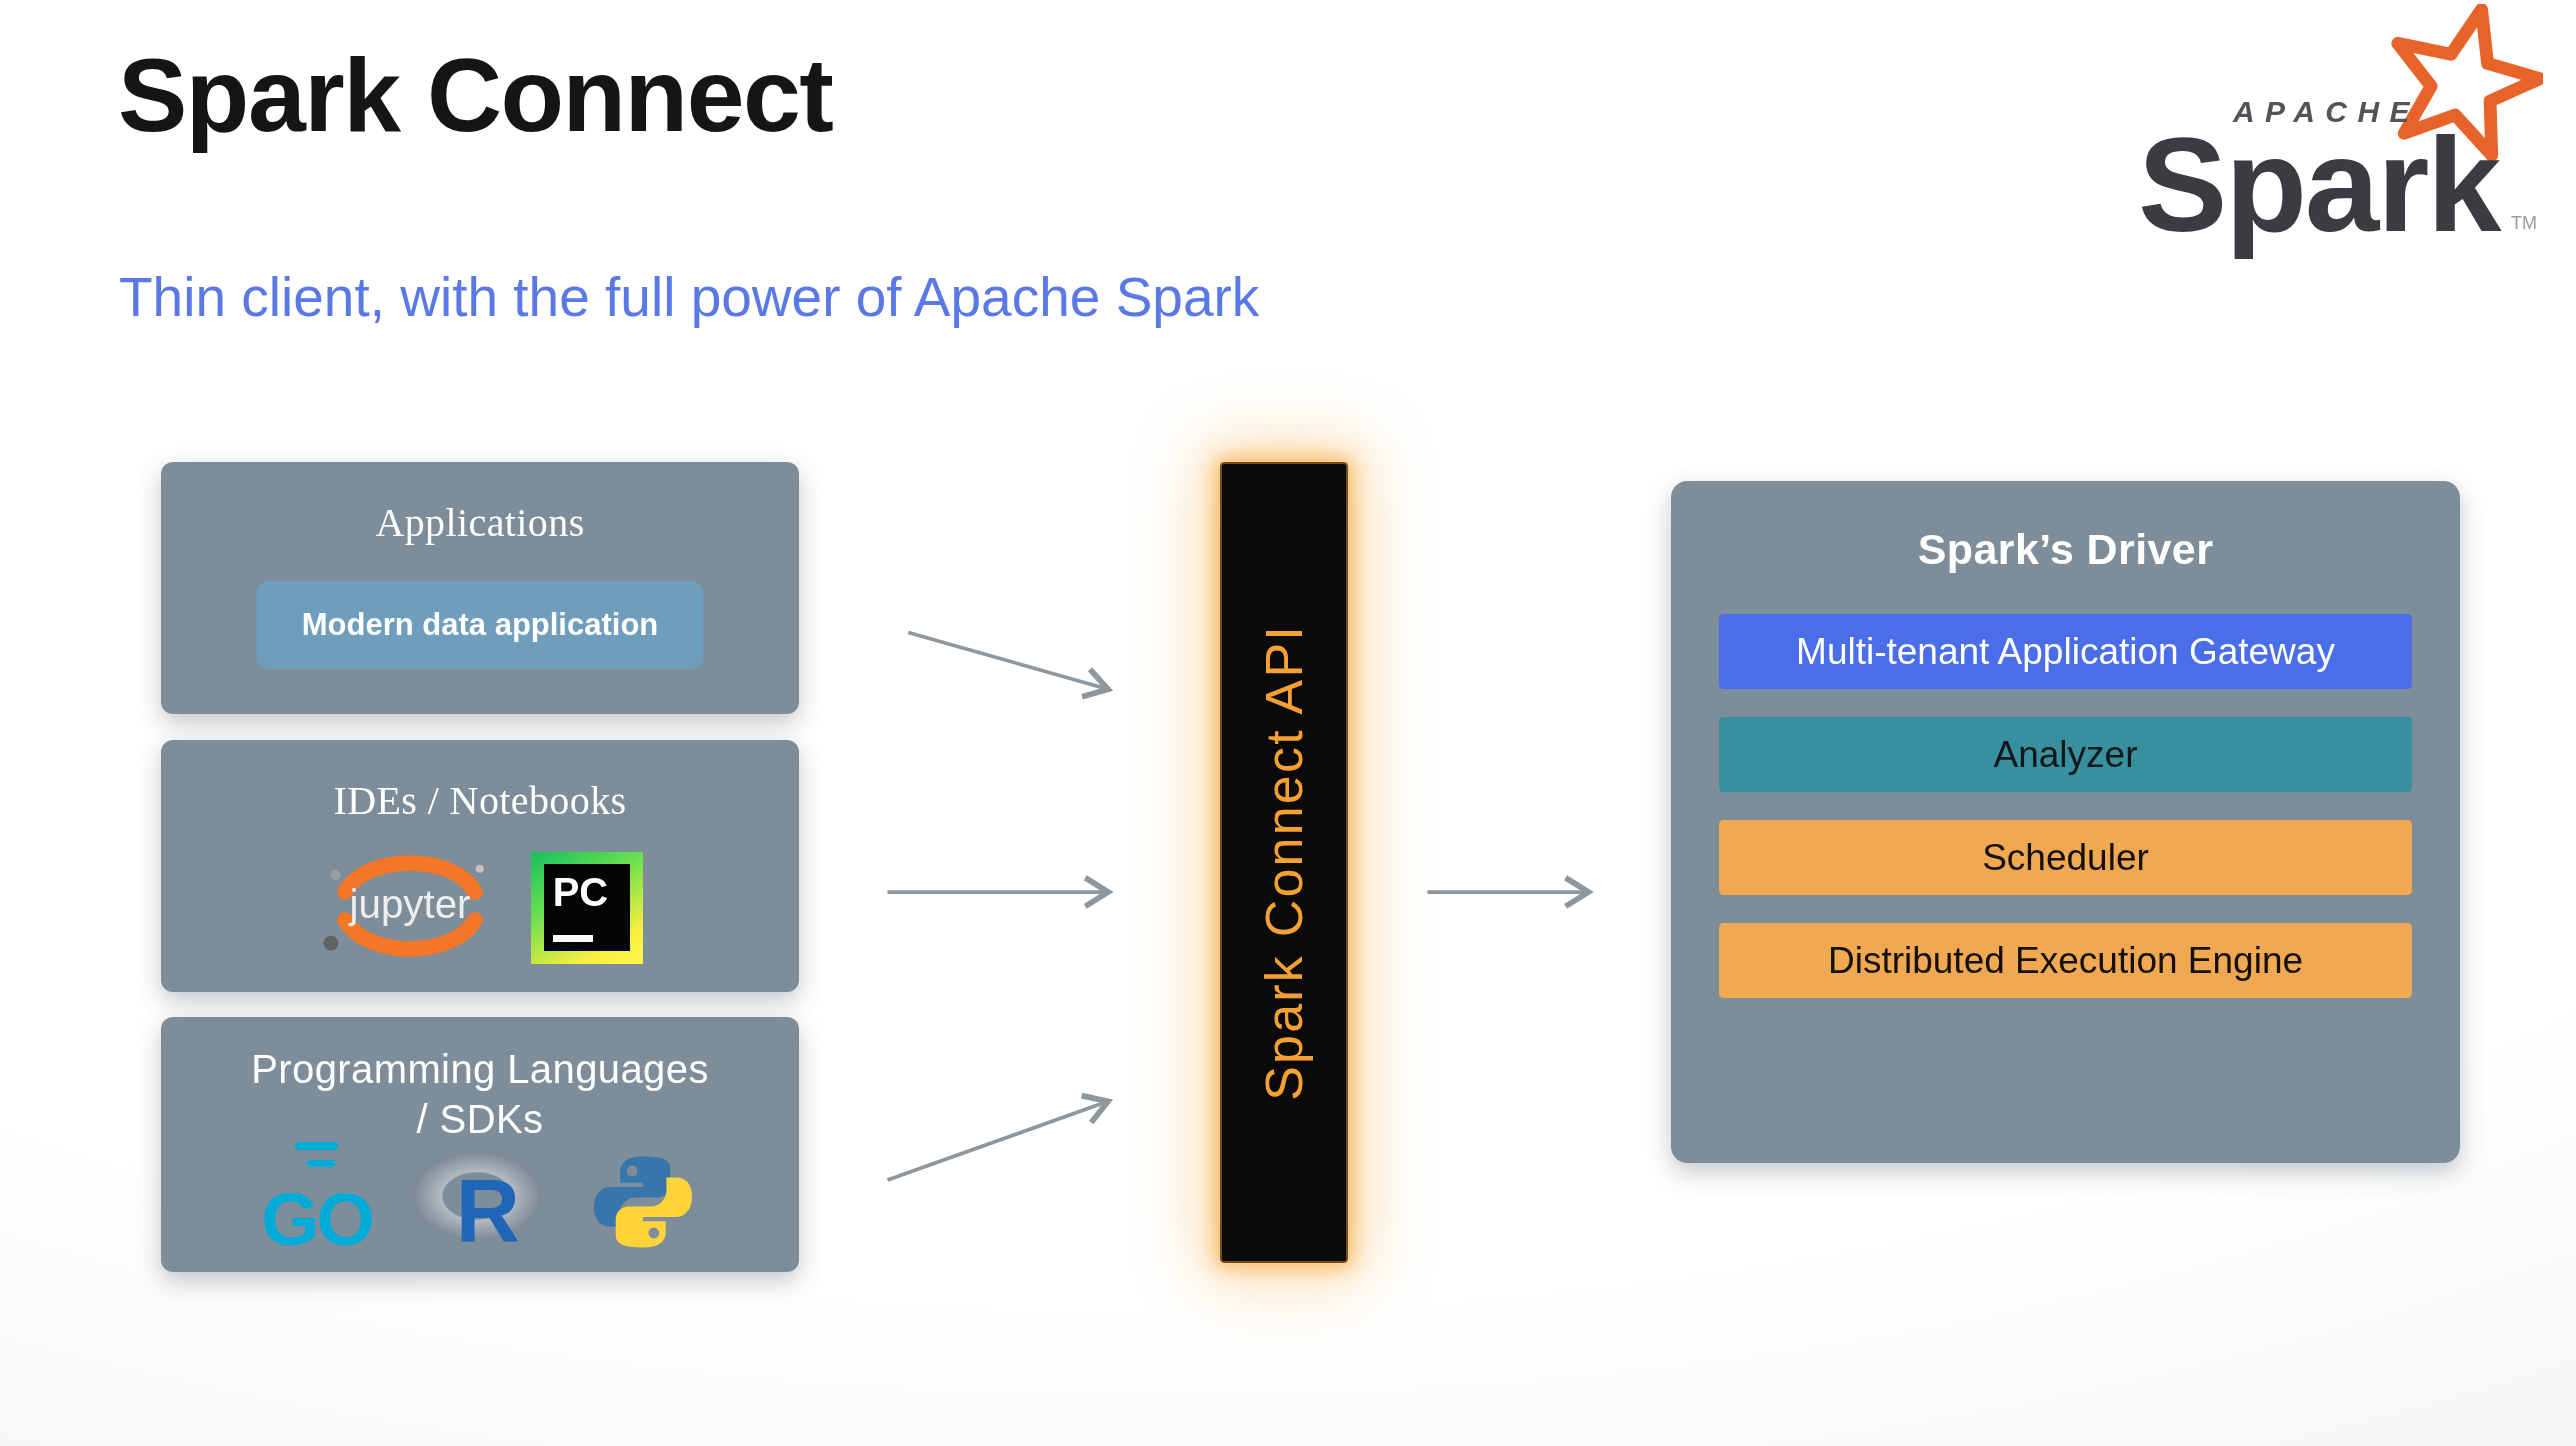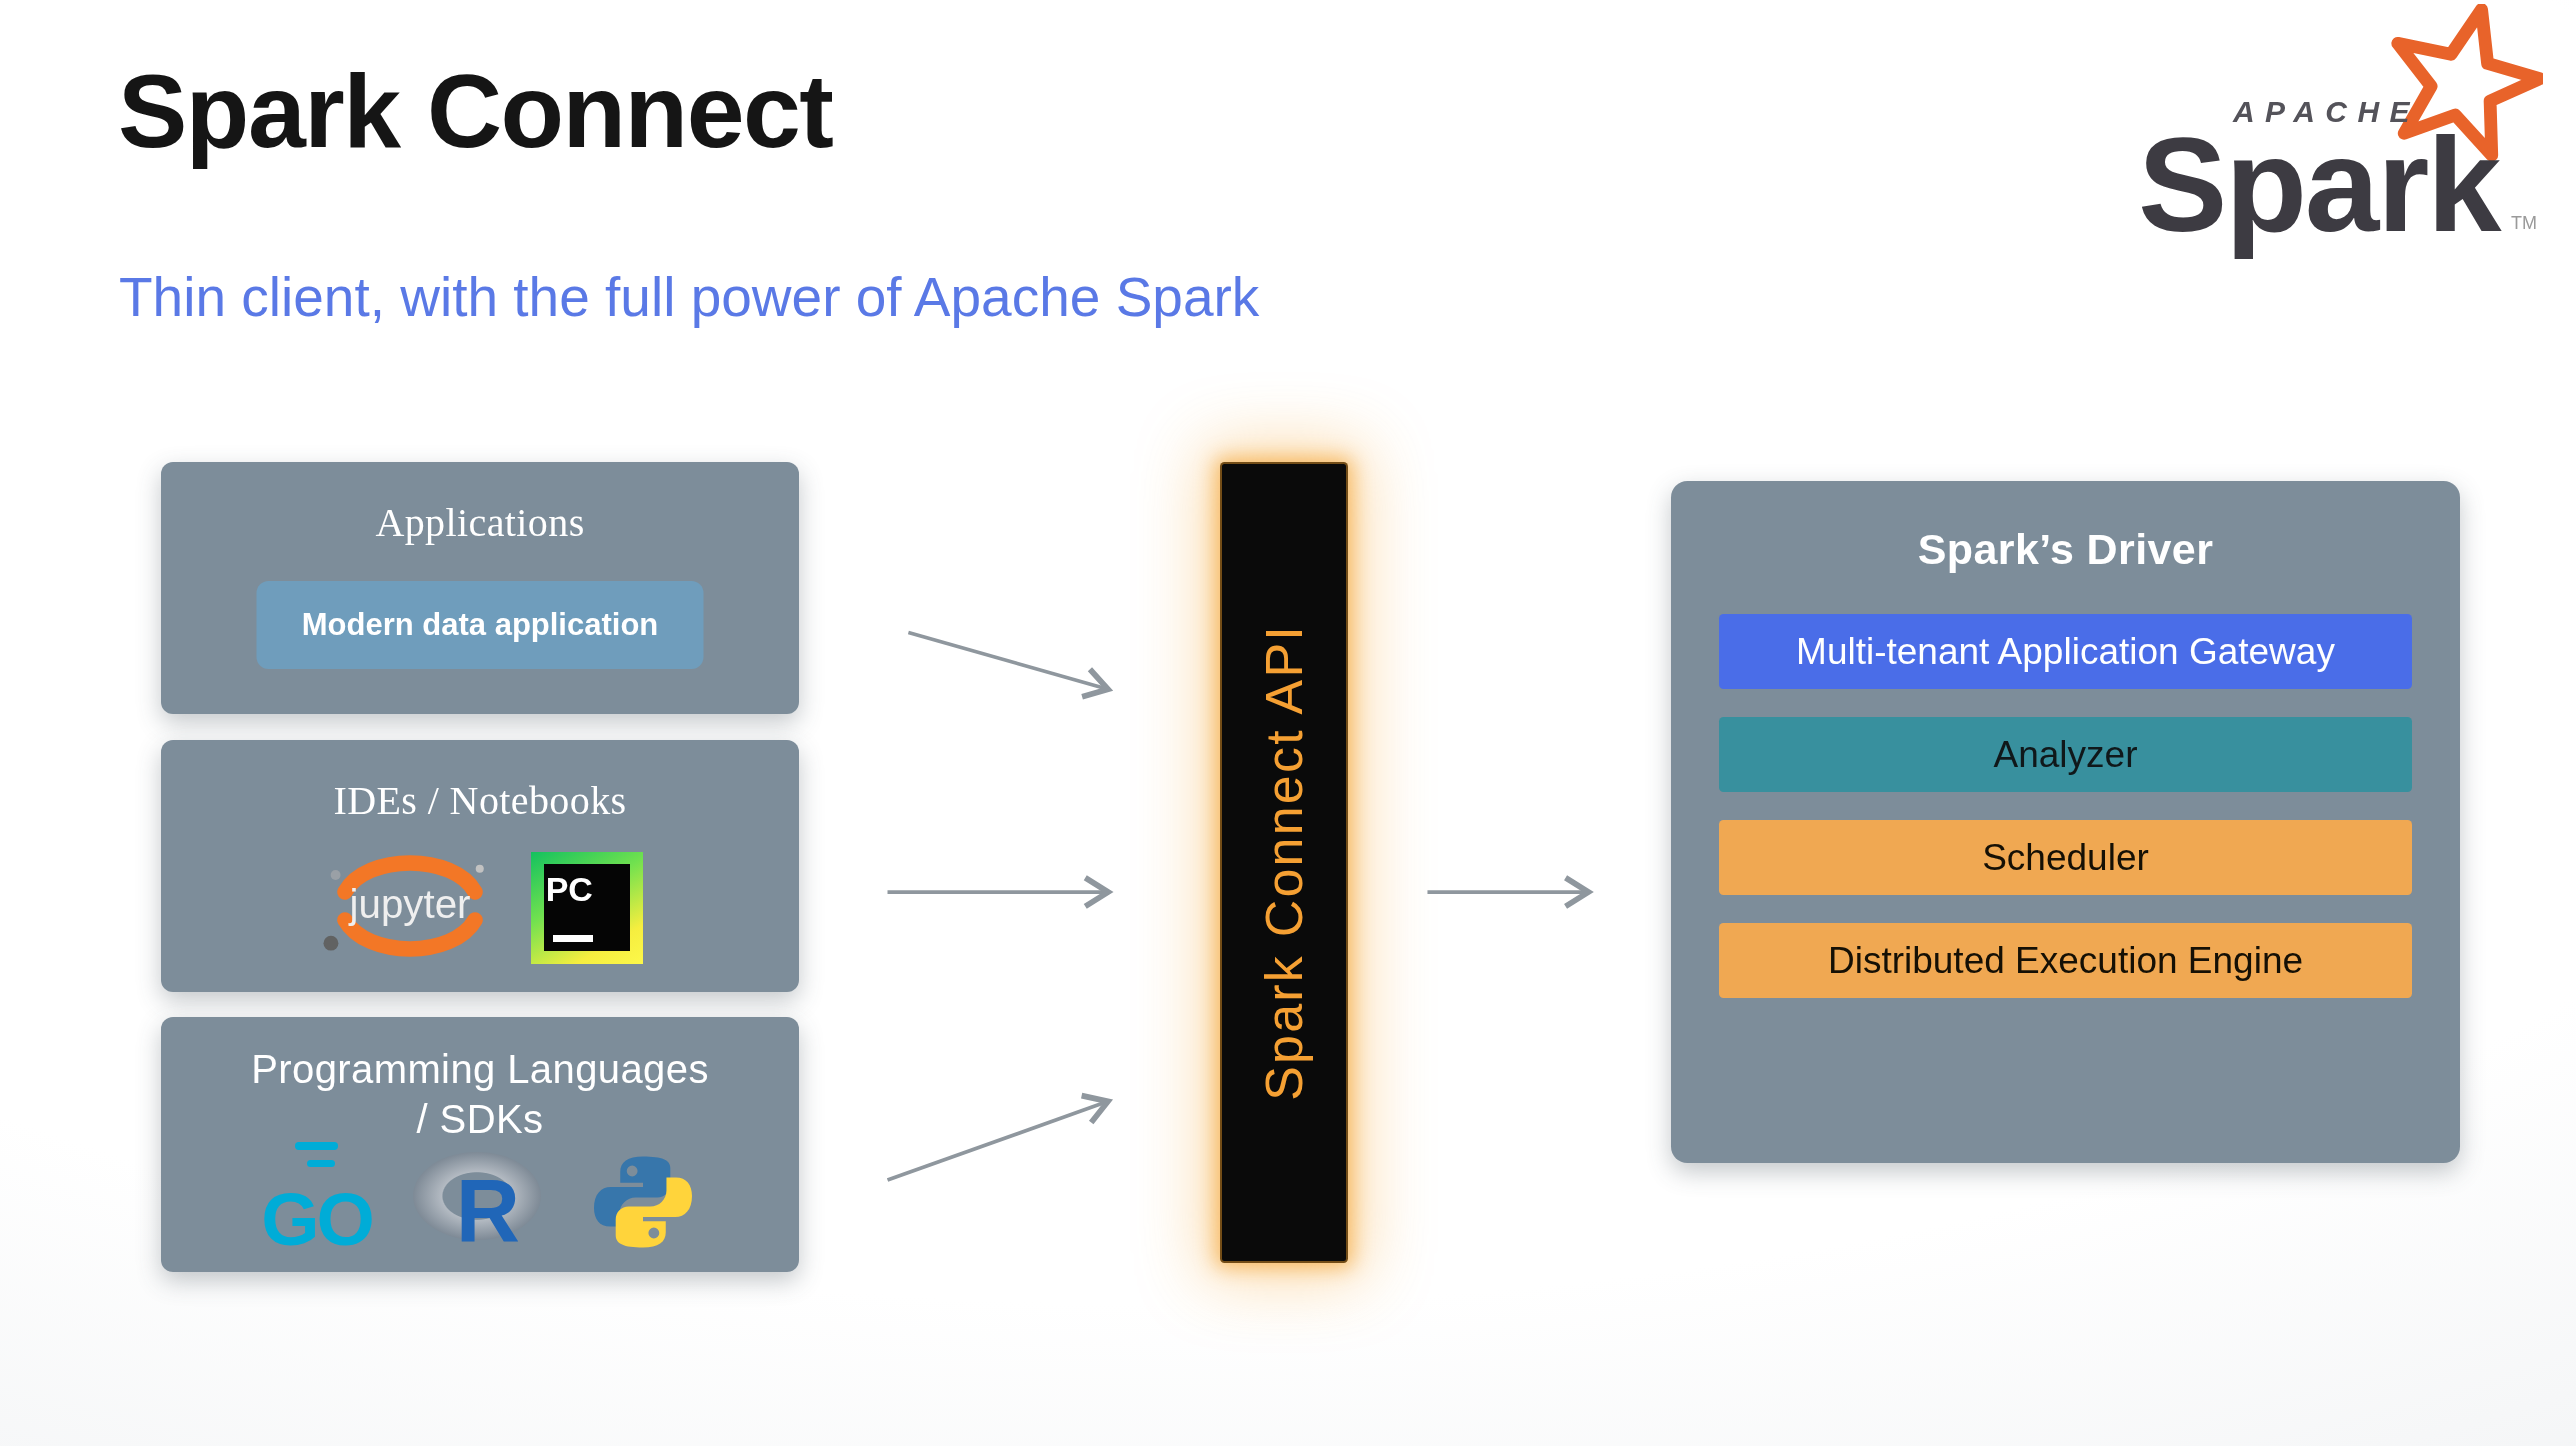--- a/index.html
+++ b/index.html
@@ -6,21 +6,21 @@
   html, body { width: 2576px; height: 1447px; }
   body {
     position: relative;
     font-family: "Liberation Sans", sans-serif;
     background: radial-gradient(120% 95% at 45% 35%, #ffffff 58%, #edeff1 100%);
     overflow: hidden;
   }
 
   
   .title {
-    position: absolute; left: 118px; top: 52px;
+    position: absolute; left: 118px; top: 36px;
     font-size: 104px; font-weight: 700; color: #151515; letter-spacing: -1.5px;
   }
   .subtitle {
     position: absolute; left: 119px; top: 265px;
     font-size: 55px; font-weight: 400; color: #5a79e6;
   }
 
   
   #brand { position: absolute; left: 2129px; top: 13.4px; width: 429px; height: 224px; }
   #brand .apache {
@@ -63,21 +63,21 @@
   }
   #box-ides  .icon-row { top: 89px; gap: 28px; }
   #box-langs .icon-row { top: 125px; gap: 41px; }
 
   
   .pycharm {
     position: relative; width: 112px; height: 112px;
     background: linear-gradient(150deg, #13c15f 0%, #71e14f 40%, #f6ee3f 78%, #fcf84a 100%);
   }
   .pc-inner { position: absolute; inset: 12.7px; background: #050505; }
-  .pc-text { position: absolute; left: 2px; top: 6px; color: #fff; font-weight: 700; font-size: 34px; }
+  .pc-text { position: absolute; left: 9px; top: 6px; color: #fff; font-weight: 700; font-size: 40px; }
   .pc-bar { position: absolute; left: 9px; bottom: 9px; width: 40px; height: 6.7px; background: #fff; }
 
   
   .go-logo { display: flex; align-items: center; gap: 9px; flex-direction: column; }
   .go-dashes i { display: block; height: 7.5px; background: #00acd7; border-radius: 3.7px; }
   .go-dashes i:first-child { width: 43px; margin-bottom: 10.4px; }
   .go-dashes i:last-child { width: 28px; margin-left: 12px; }
   .go-text { font-size: 75px; font-weight: 800; color: #00acd7; letter-spacing: -3px; }
 
   

